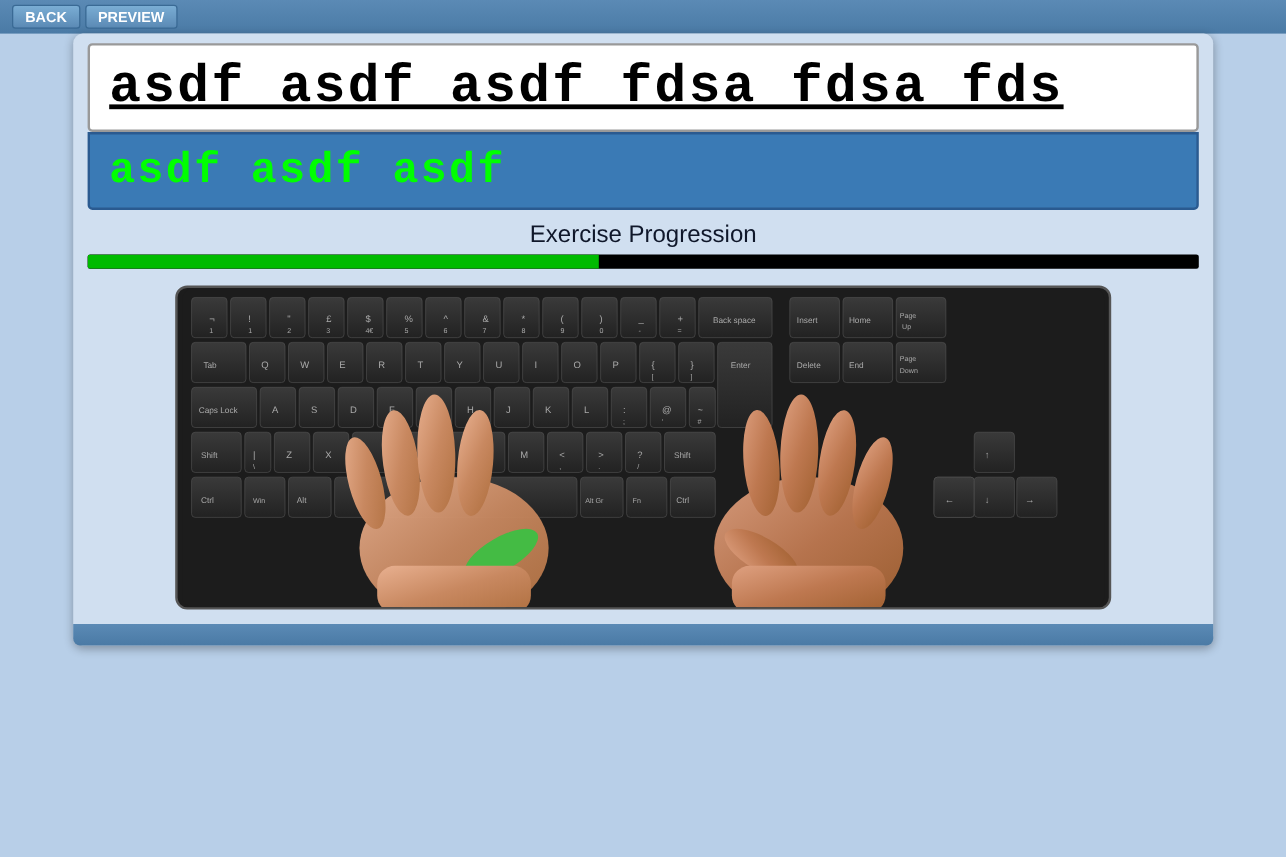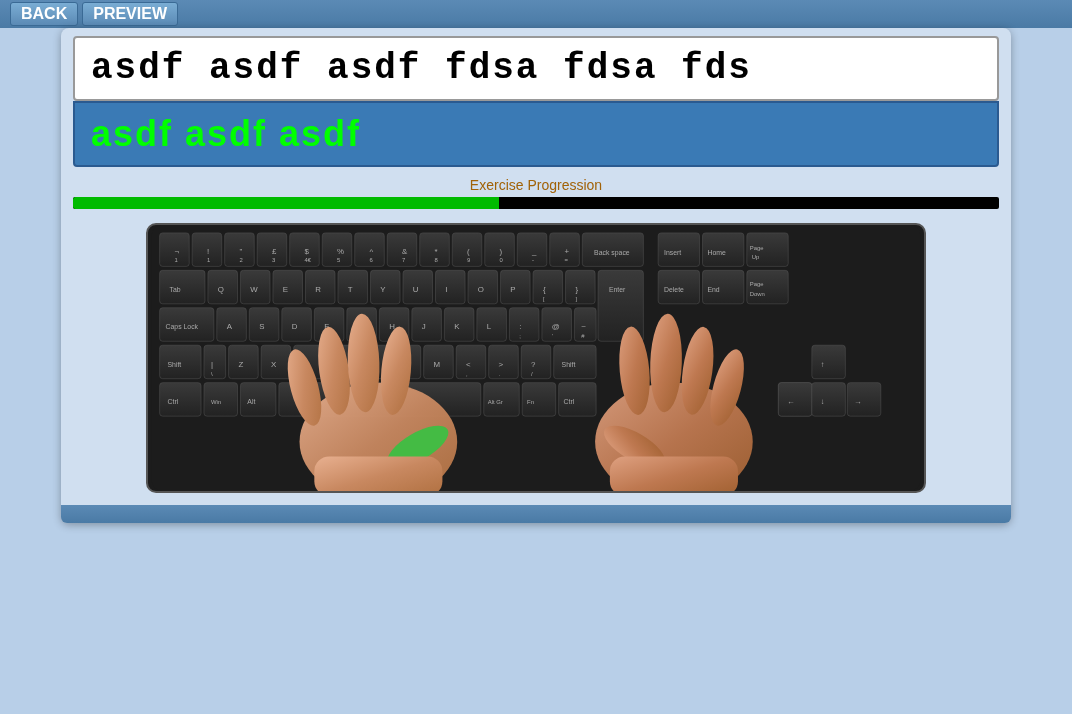--- a/index.html
+++ b/index.html
@@ -29,68 +29,69 @@
     .header-buttons {
       display: flex;
       gap: 4px;
     }
     .header-btn {
       background: linear-gradient(to bottom, #7aadd4, #5b8ab5);
       color: white;
       border: 1px solid #3a6a95;
       border-radius: 3px;
       padding: 2px 10px;
-      font-size: 16px;
+      font-size: 12px;
       font-weight: bold;
       cursor: pointer;
     }
 
     
     .target-text-box {
       background: white;
       border: 2px solid #999;
       border-radius: 4px;
       padding: 10px 16px;
       overflow: hidden;
       margin-bottom: 0;
     }
     .target-text {
       font-family: 'Courier New', monospace;
-      font-size: 36px;
+      font-size: 44px;
       font-weight: bold;
       color: #000;
       white-space: nowrap;
       letter-spacing: 2px;
+      text-decoration: underline;
     }
 
     
     .input-text-box {
       background: #3a7ab5;
       border: 2px solid #2a5a90;
       border-radius: 0 0 4px 4px;
       padding: 10px 16px;
       margin-bottom: 0;
     }
     .input-text {
-      font-family: Liberation Sans, sans-serif;
+      font-family: Liberation Mono, monospace;
       font-size: 36px;
       font-weight: bold;
       color: #00ff00;
       white-space: nowrap;
       letter-spacing: 2px;
     }
 
     
     .progress-section {
       margin-top: 10px;
       text-align: center;
     }
     .progress-label {
-      font-size: 14px;
-      color: #a16207;
+      font-size: 20px;
+      color: #0f172a;
       margin-bottom: 4px;
     }
     .progress-bar-container {
       width: 100%;
       height: 12px;
       background: #000;
       border-radius: 2px;
       overflow: hidden;
     }
     .progress-bar-fill {

